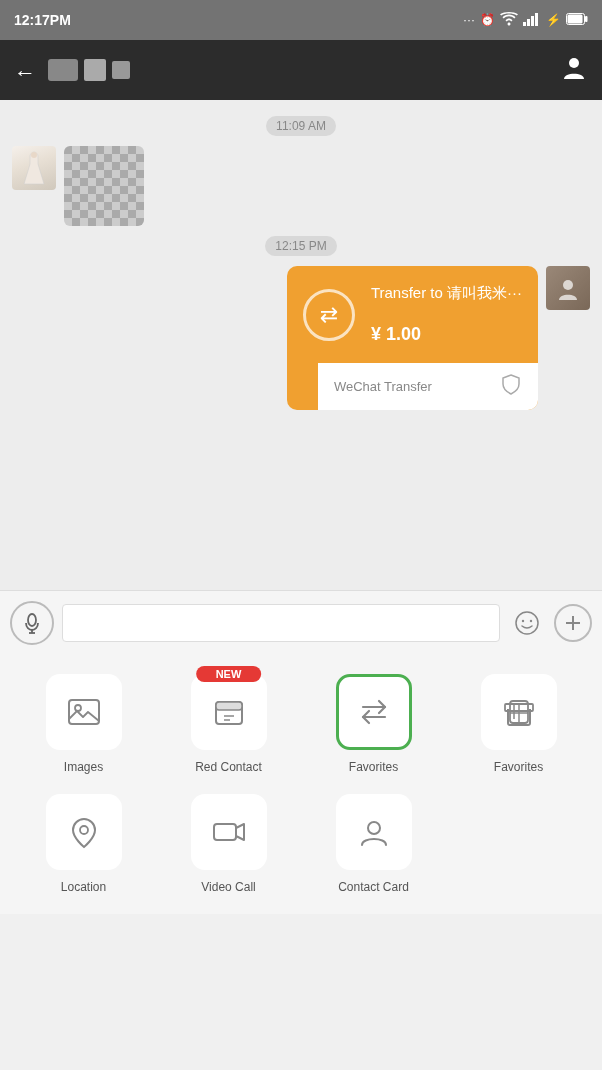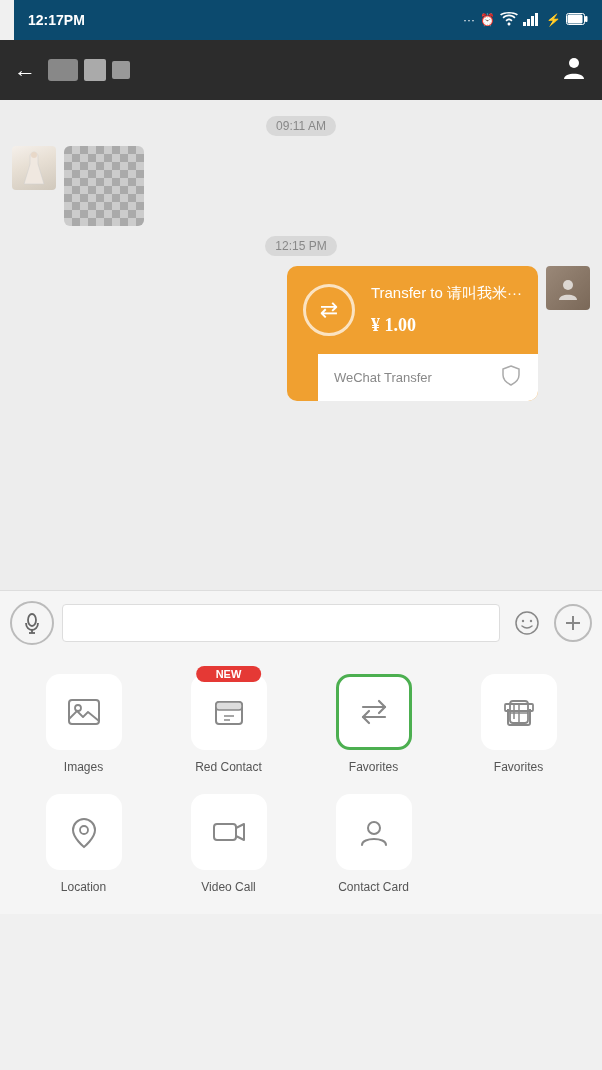--- a/index.html
+++ b/index.html
@@ -7,28 +7,27 @@
       width: 602px;
       height: 1070px;
       background: #f0f0f0;
       font-family: -apple-system, 'Helvetica Neue', Arial, sans-serif;
       overflow: hidden;
       position: relative;
     }
 
     
     .status-bar {
-      background: #0c4a6e;
+      background: #737373;
       height: 40px;
       display: flex;
       align-items: center;
       justify-content: space-between;
       padding: 0 14px;
       color: white;
-      margin-left: 14px;
     }
     .status-time {
       font-size: 14px;
       font-weight: 600;
     }
     .status-icons {
       display: flex;
       align-items: center;
       gap: 5px;
       font-size: 12px;
@@ -177,22 +176,21 @@
     .transfer-text {
       color: white;
     }
     .transfer-title {
       font-size: 15px;
       font-weight: 400;
     }
     .transfer-amount {
       font-size: 18px;
       font-weight: 600;
-      margin-top: 12px;
-      font-family: Liberation Serif, serif;
+      margin-top: 21px;
     }
     .transfer-footer {
       background: white;
       padding: 10px 16px;
       display: flex;
       align-items: center;
       justify-content: space-between;
       margin-left: 31px;
     }
     .transfer-footer-text {
@@ -361,21 +359,21 @@
   <span class="header-user-icon">
     <svg width="28" height="28" viewBox="0 0 28 28" fill="white">
       <circle cx="14" cy="10" r="5"></circle>
       <path d="M4 26 C4 19 24 19 24 26"></path>
     </svg>
   </span>
 </div>
 
 <div class="chat-area">
 
-  <div class="timestamp-label">09:11 AM</div>
+  <div class="timestamp-label">11:09 AM</div>
 
   <div class="msg-row">
     <div class="msg-avatar">
 
       <div style="width:100%;height:100%;background:linear-gradient(160deg,#f5f0eb 0%,#e8e0d5 40%,#d0c8bc 100%);display:flex;align-items:center;justify-content:center;">
         <svg width="28" height="36" viewBox="0 0 28 36" fill="none">
           <path d="M14 2 C12 2 10 4 10 6 L10 14 L4 34 L24 34 L18 14 L18 6 C18 4 16 2 14 2Z" fill="#f0e8e0" stroke="#ccc" stroke-width="0.5"></path>
           <ellipse cx="14" cy="5" rx="3" ry="3" fill="#e8d8c8"></ellipse>
         </svg>
       </div>

